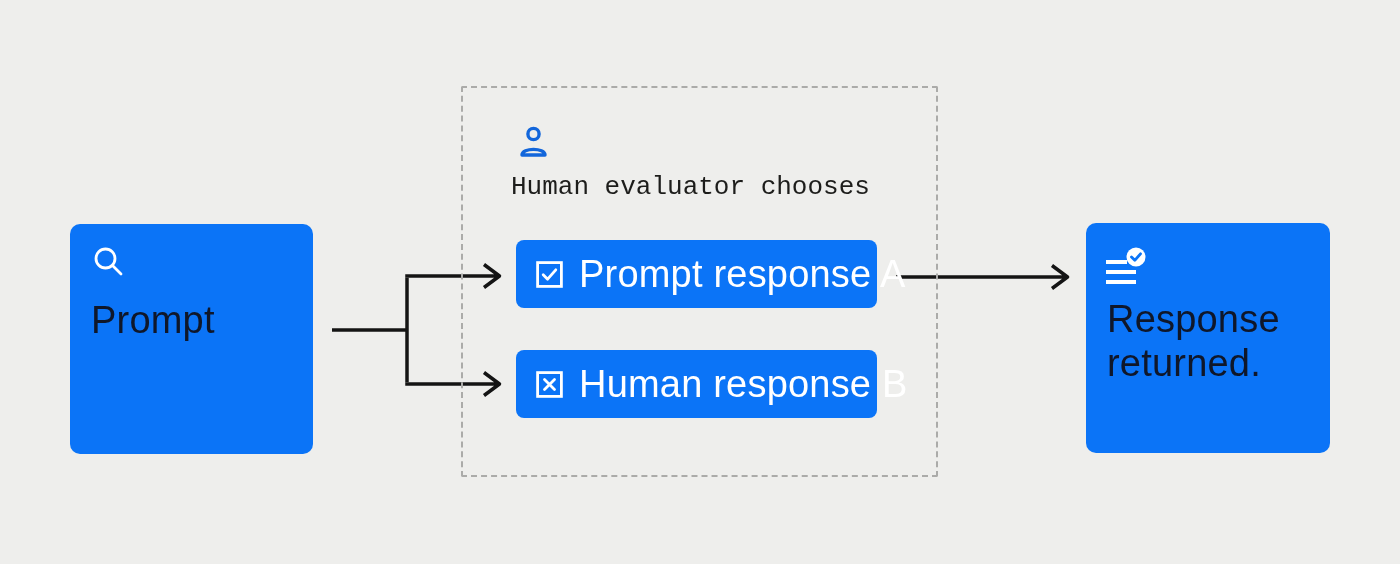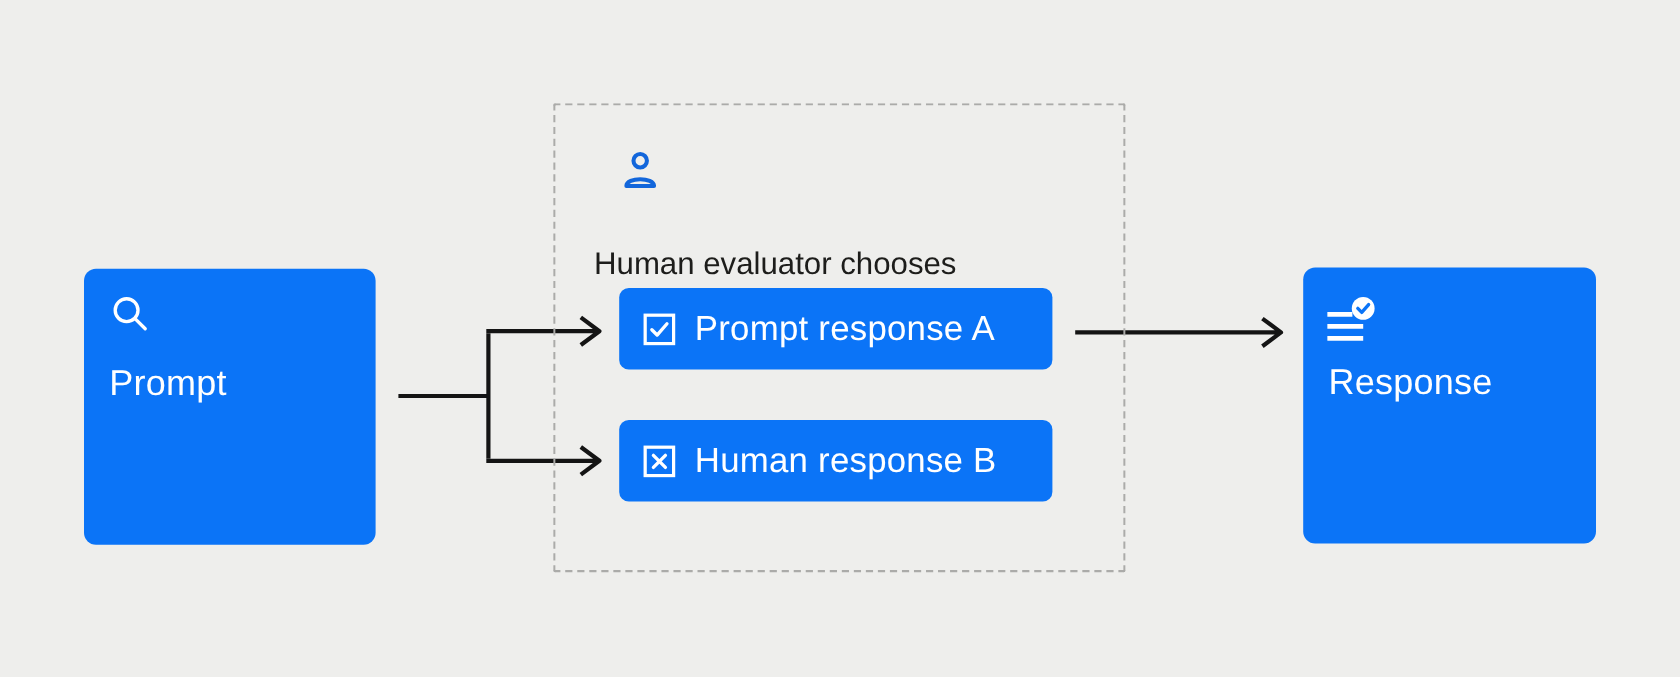--- a/index.html
+++ b/index.html
@@ -31,62 +31,61 @@
   .card.left  { left: 70px;   top: 224px; }
   .card.right { left: 1086px; top: 223px; width: 244px; }
   .card .card-icon {
     position: absolute;
     left: 22px; top: 21px;
   }
   .card.right .card-icon { left: 20px; top: 24px; }
   .card .card-text {
     position: absolute;
     left: 21px; top: 74px;
-    color: #ffffff;
-    font-size: 30px;
+    color: #0f172a;
+    font-size: 38px;
     line-height: 44px;
     font-weight: 400;
     letter-spacing: 0.2px;
   }
   .panel {
     position: absolute;
     left: 461px; top: 86px;
     width: 477px; height: 391px;
     border: 2px dashed #ababa9;
     border-radius: 2px;
     box-sizing: border-box;
   }
   .panel .person {
     position: absolute;
     left: 54px; top: 38px;
   }
   .panel .heading {
     position: absolute;
-    left: 32px; top: 84px;
+    left: 48px; top: 84px;
     color: #1d1d1b;
-    font-family: Liberation Sans, sans-serif;
+    font-family: Liberation Mono, monospace;
     font-size: 26px;
     white-space: nowrap;
-    margin-top: 32px;
   }
   .option {
     position: absolute;
     left: 53px;
     width: 361px; height: 68px;
     background: #0b74f7;
     border: none;
     border-radius: 8px;
     display: flex;
     align-items: center;
     gap: 16px;
     padding: 0 17px 0 20px;
     box-sizing: border-box;
     color: #ffffff;
     font-family: "Liberation Sans", sans-serif;
-    font-size: 29px;
+    font-size: 38px;
     cursor: pointer;
     white-space: nowrap;
   }
   .option.a { top: 152px; }
   .option.b { top: 262px; }
   .option svg { flex: 0 0 auto; }
   .option span { letter-spacing: 0.2px; }
 </style>
 </head>
 <body>
@@ -140,16 +139,17 @@
       <g stroke="#ffffff" stroke-width="4">
         <path d="M0 15 H21"></path>
         <path d="M0 25 H30"></path>
         <path d="M0 35 H30"></path>
       </g>
       <circle cx="30" cy="10" r="9.5" fill="#ffffff"></circle>
       <path d="M25.5 10 L28.8 13.3 L34.5 6.8" stroke="#0b74f7" stroke-width="2.8" stroke-linecap="round" stroke-linejoin="round"></path>
     </svg>
     <div class="card-text">
       <div>Response</div>
+      <div>returned.</div>
     </div>
   </div>
 
 </div>
 
 </body></html>

